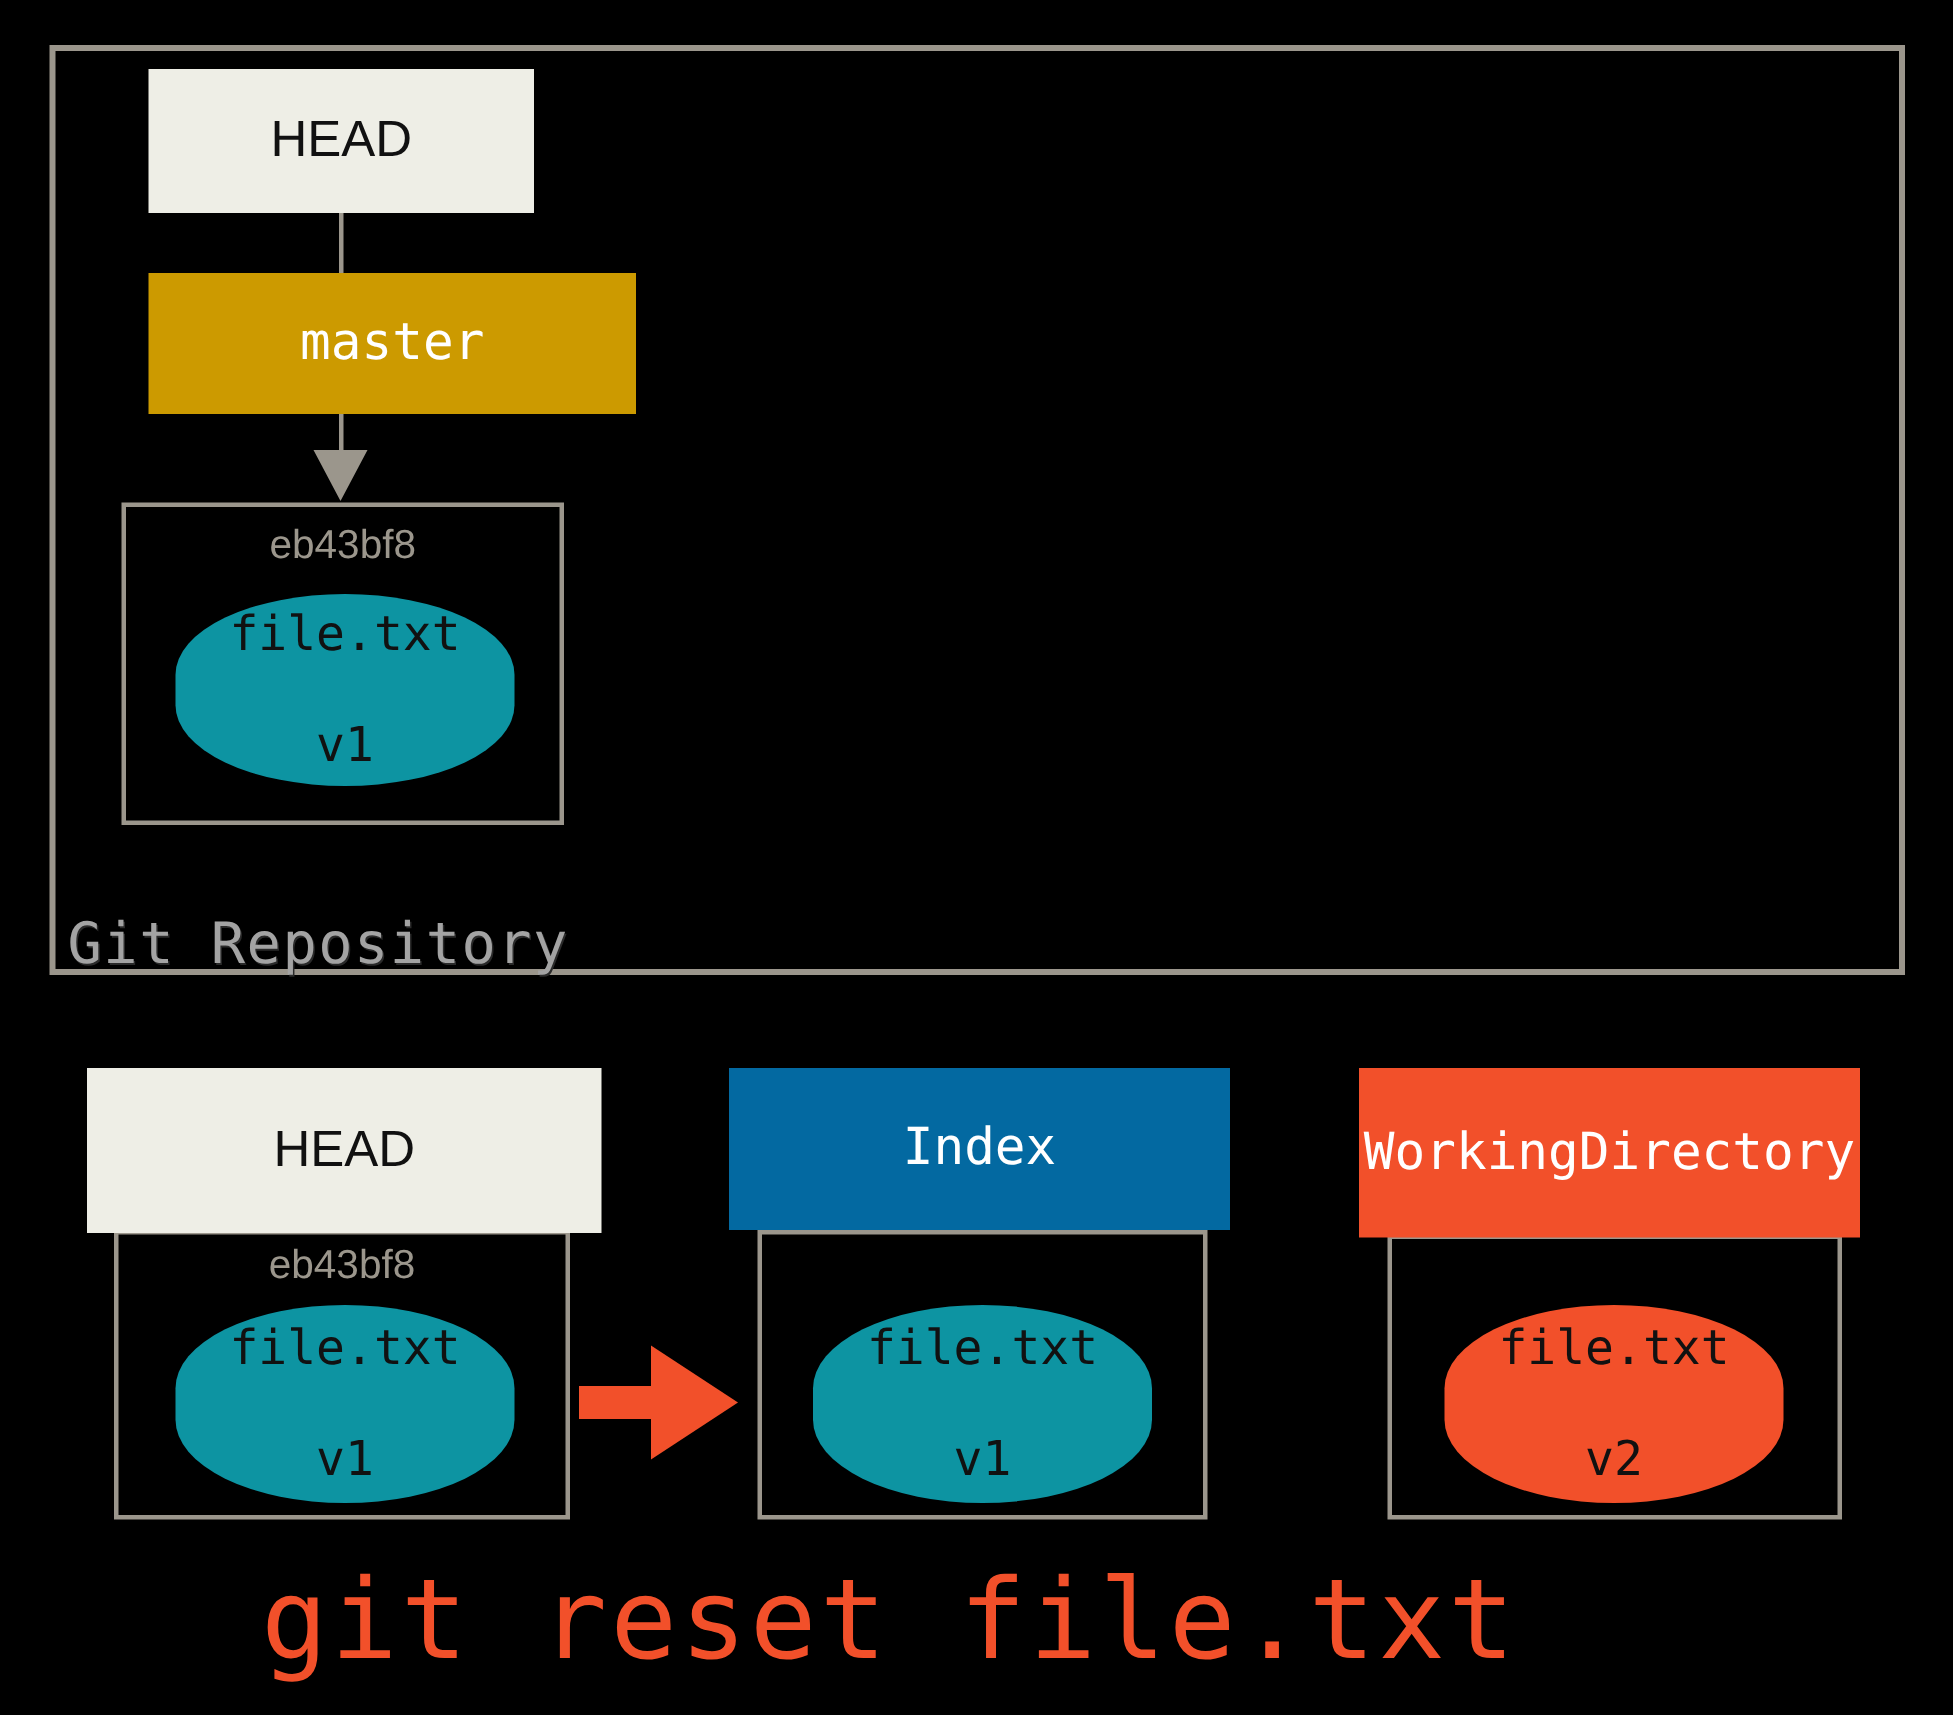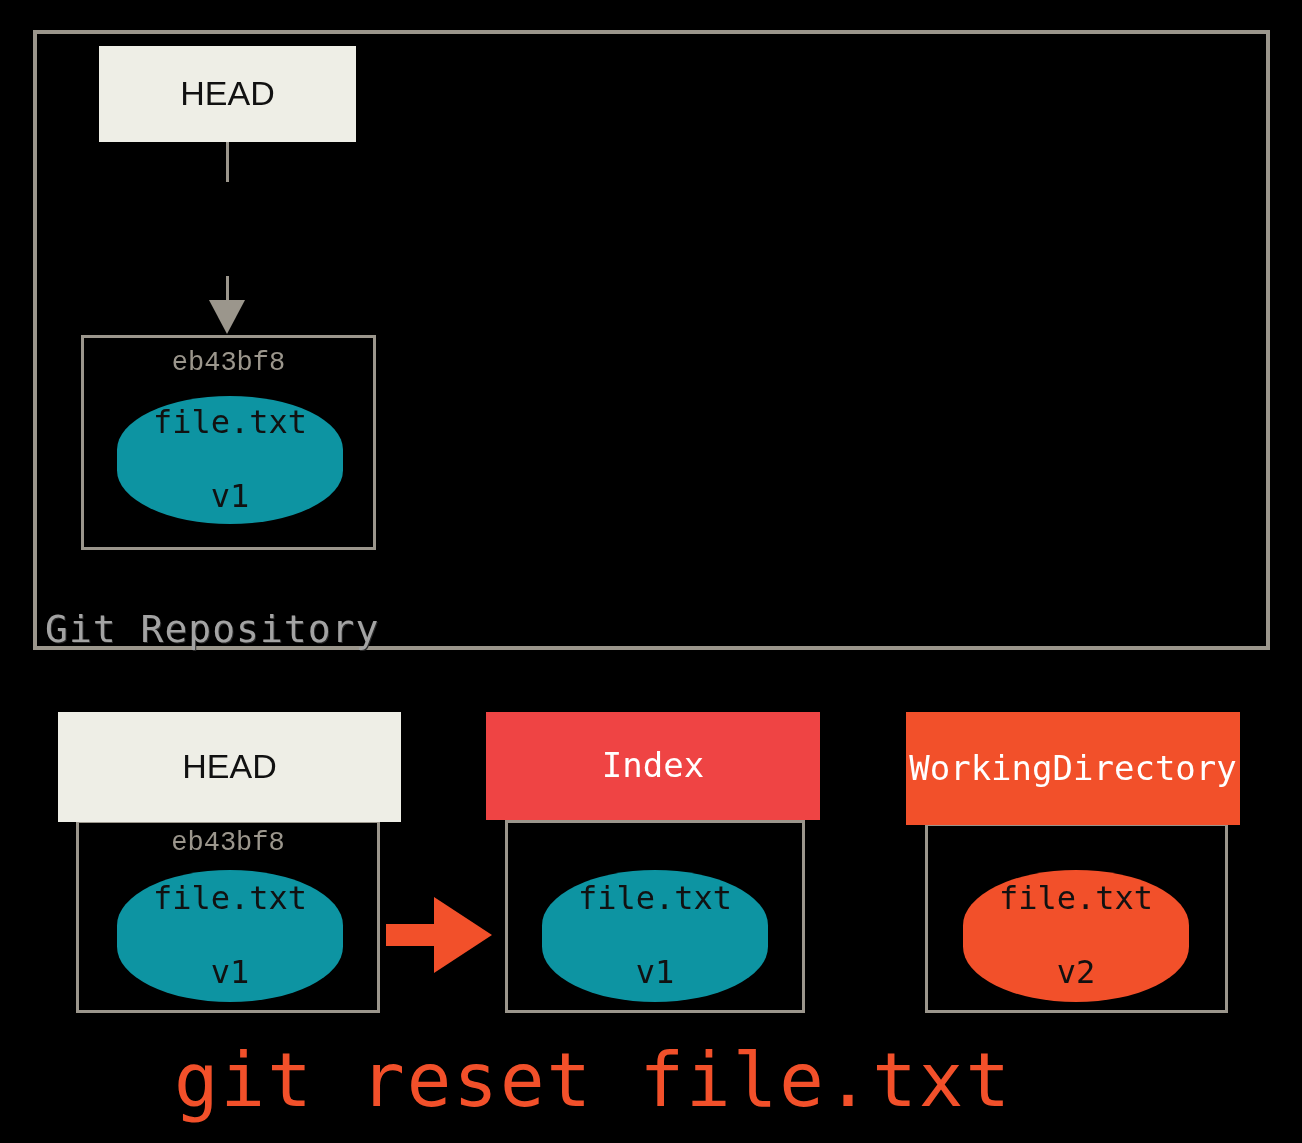--- a/index.html
+++ b/index.html
@@ -55,41 +55,41 @@
   }
 
   .branch-box {
     background: #cc9a00;
     color: #ffffff;
     font-family: "DejaVu Sans Mono", monospace;
     font-size: 34px;
   }
 
   .index-box {
-    background: #ef4444;
+    background: #0369a1;
     color: #ffffff;
     font-family: "DejaVu Sans Mono", monospace;
     font-size: 34px;
   }
 
   .wd-box {
     background: #f2502a;
     color: #ffffff;
     font-family: "DejaVu Sans Mono", monospace;
     font-size: 34px;
   }
 
   .container-frame {
     border: 3px solid #9b968c;
     background: transparent;
   }
 
   .commit-hash {
     color: #9b968c;
-    font-family: Liberation Mono, monospace;
+    font-family: Liberation Sans, sans-serif;
     font-size: 27px;
     text-align: center;
     white-space: nowrap;
     line-height: 1;
   }
 
   .blob {
     display: flex;
     flex-direction: column;
     align-items: center;
@@ -146,20 +146,23 @@
   <div class="abs repo-frame" style="left:33px; top:30px; width:1237px; height:620px;"></div>
 
   <div class="abs repo-label" style="left:45px; top:610px;">Git Repository</div>
 
   <div class="abs connector" style="left:226px; top:142px; height:40px;"></div>
 
   <div class="abs node-box head-box" style="left:99px; top:46px; width:257px; height:96px;">
     <span>HEAD</span>
   </div>
 
+  <div class="abs node-box branch-box" style="left:99px; top:182px; width:325px; height:94px;">
+    <span>master</span>
+  </div>
 
   <div class="abs connector" style="left:226px; top:276px; height:50px;"></div>
   <div class="abs arrowhead-down" style="left:209px; top:300px;"></div>
 
   <div class="abs container-frame" style="left:81px; top:335px; width:295px; height:215px;"></div>
 
   <div class="abs commit-hash" style="left:81px; top:350px; width:295px;">eb43bf8</div>
 
   <div class="abs blob blob-teal" style="left:117px; top:396px; width:226px; height:128px; font-size:32px;">
     <span>file.txt</span>

